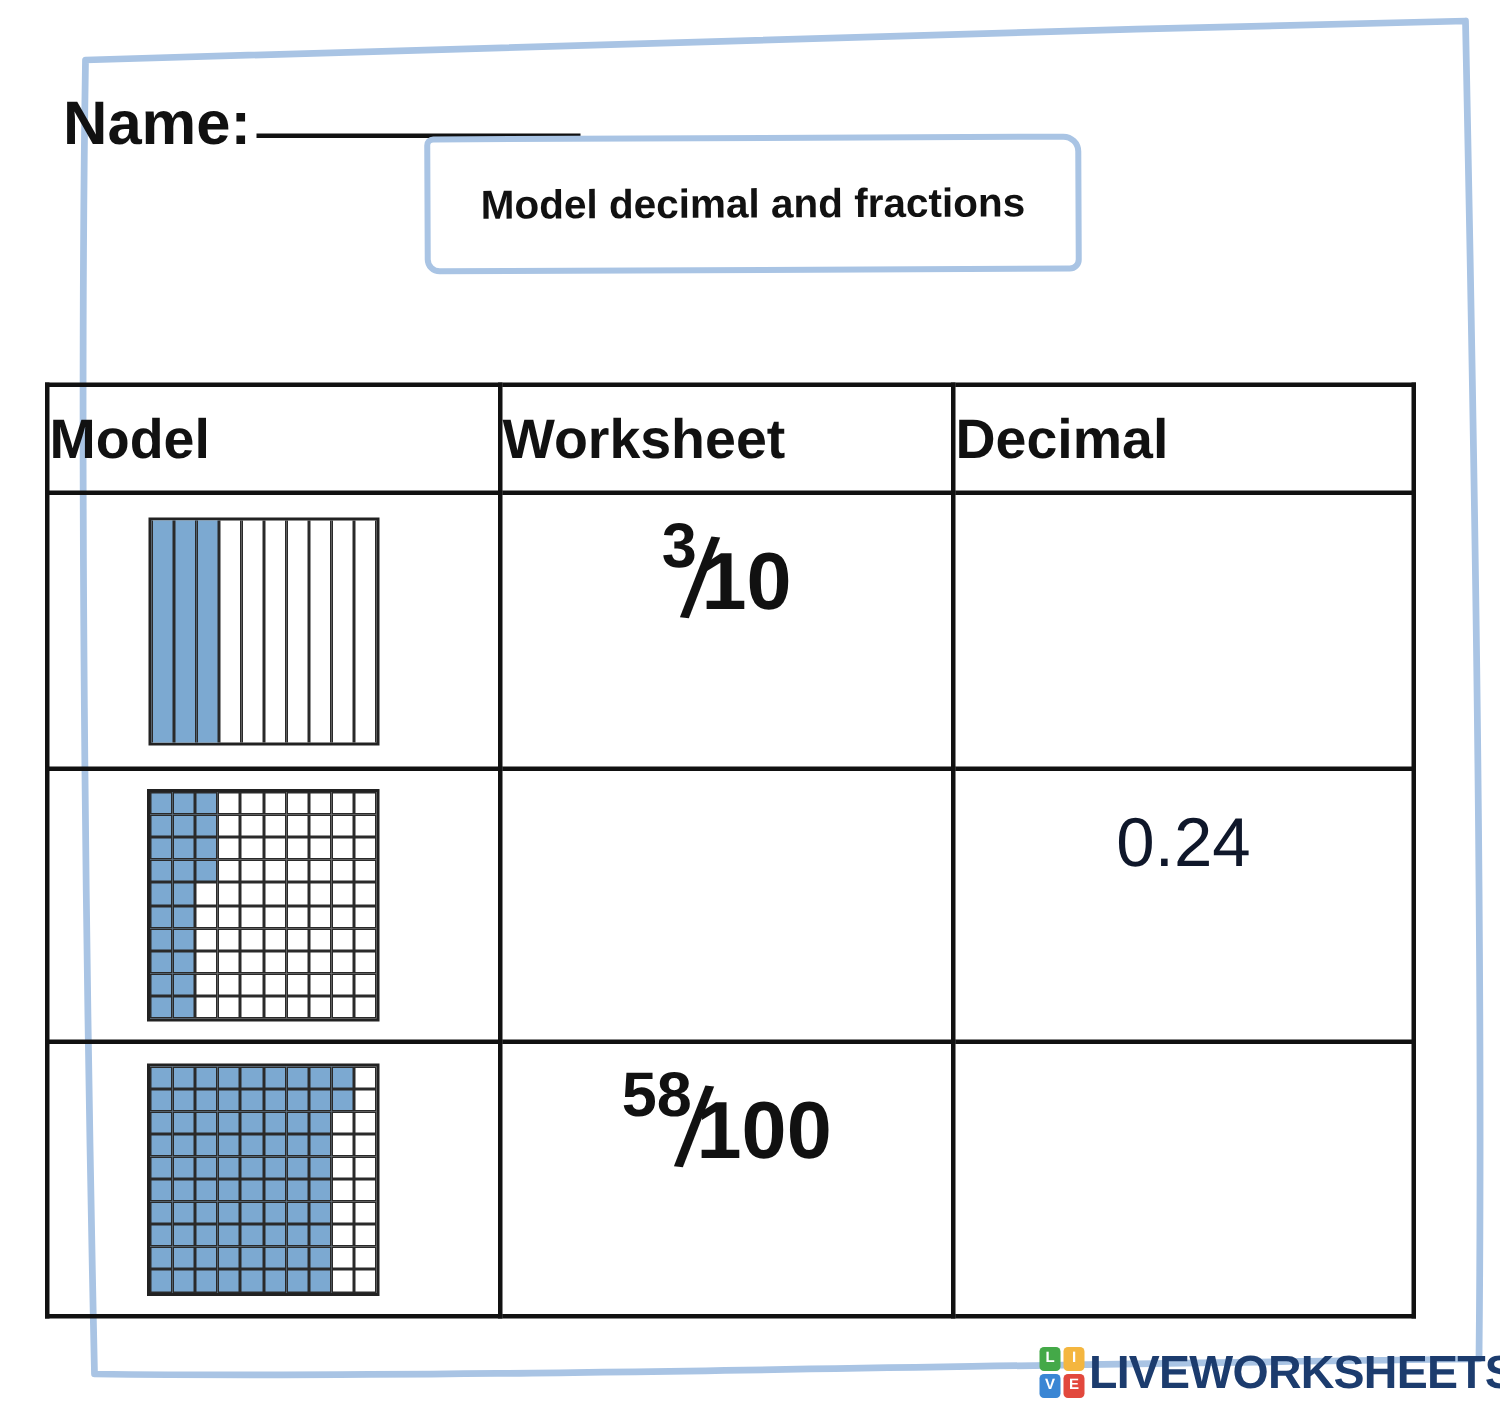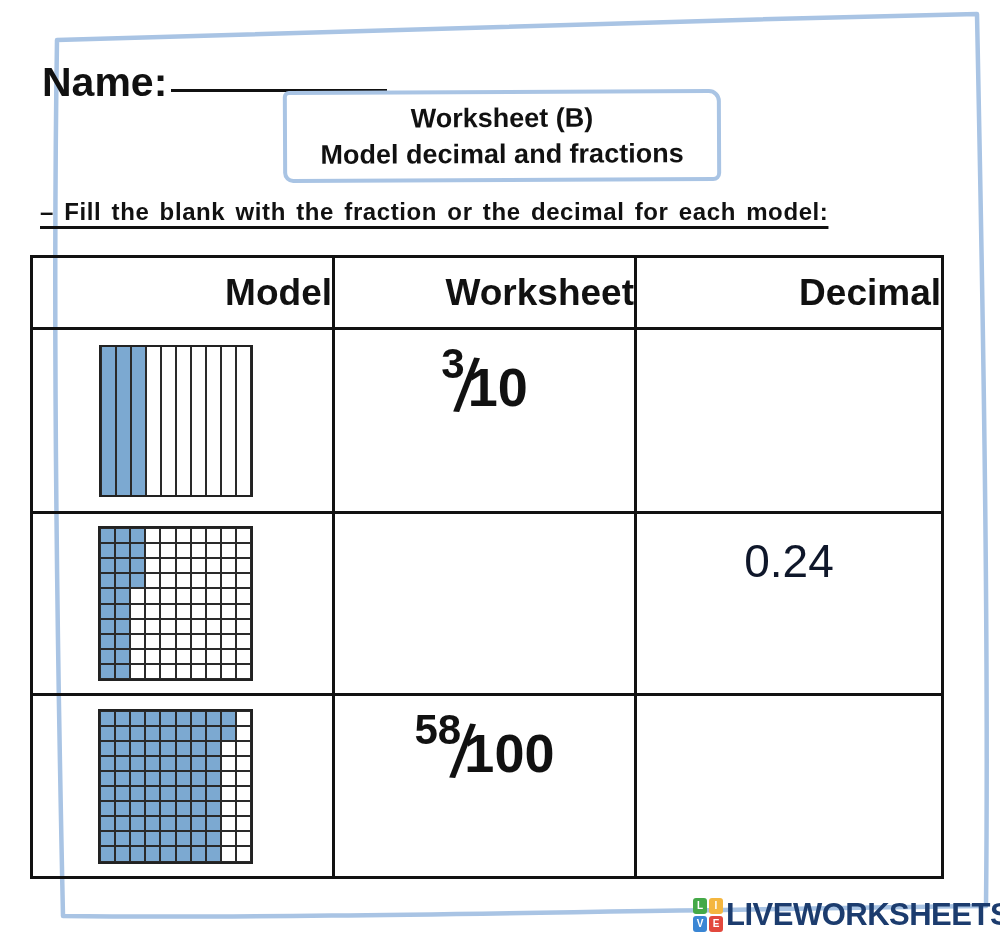--- a/index.html
+++ b/index.html
@@ -50,21 +50,21 @@
   }
 
   
   .ws-table {
     position: absolute; left: 30px; top: 255px;
     border-collapse: collapse; table-layout: fixed;
   }
   .ws-table th, .ws-table td { border: 3px solid #111; padding: 0; }
   .ws-table th {
     font-size: 37px; font-weight: 700; color: #111;
-    height: 69px; text-align: right;
+    height: 69px; text-align: left;
   }
   .col-model   { width: 299px; }
   .col-fraction{ width: 299px; }
   .col-decimal { width: 304px; }
   .row-1 td { height: 181px; }
   .row-2 td { height: 179px; }
   .row-3 td { height: 180px; }
 
   td.model-td { text-align: center; vertical-align: middle; }
 
@@ -121,25 +121,23 @@
 <div class="page">
 
   <svg class="page-border" width="1000" height="939" viewBox="0 0 1000 939">
     <path d="M57,40 C250,33 640,22 977,14 C982,260 989,620 986,906 C640,910 300,919 63,916 C57,640 53,300 57,40 Z" fill="none" stroke="#a9c4e4" stroke-width="4.5" stroke-linejoin="round"></path>
   </svg>
 
   <div class="name-row"><span>Name:</span><span class="name-line"></span>
   </div>
 
   <div class="title-box">
-    <div>Worksheet (B)</div>
     <div>Model decimal and fractions</div>
   </div>
 
-  <div class="instruction">– Fill the blank with the fraction or the decimal for each model:</div>
 
   <table class="ws-table">
     <thead>
       <tr>
         <th class="col-model">Model</th>
         <th class="col-fraction">Worksheet</th>
         <th class="col-decimal">Decimal</th>
       </tr>
     </thead>
     <tbody>

